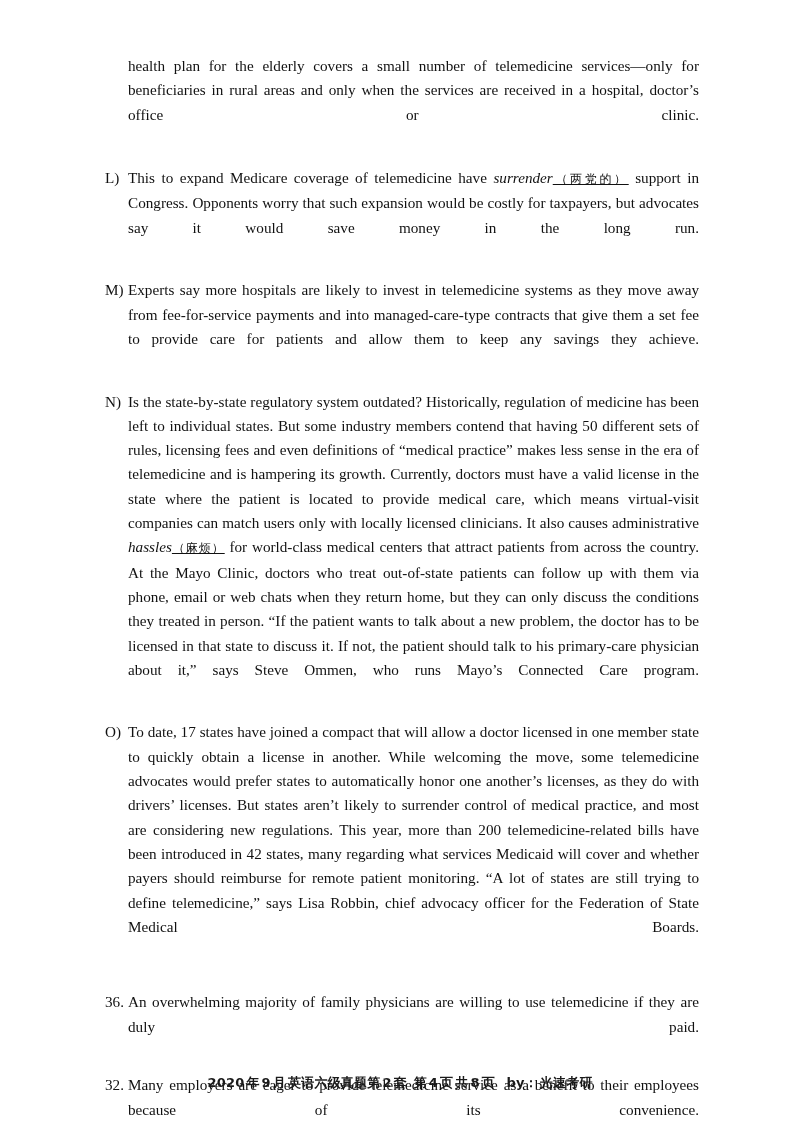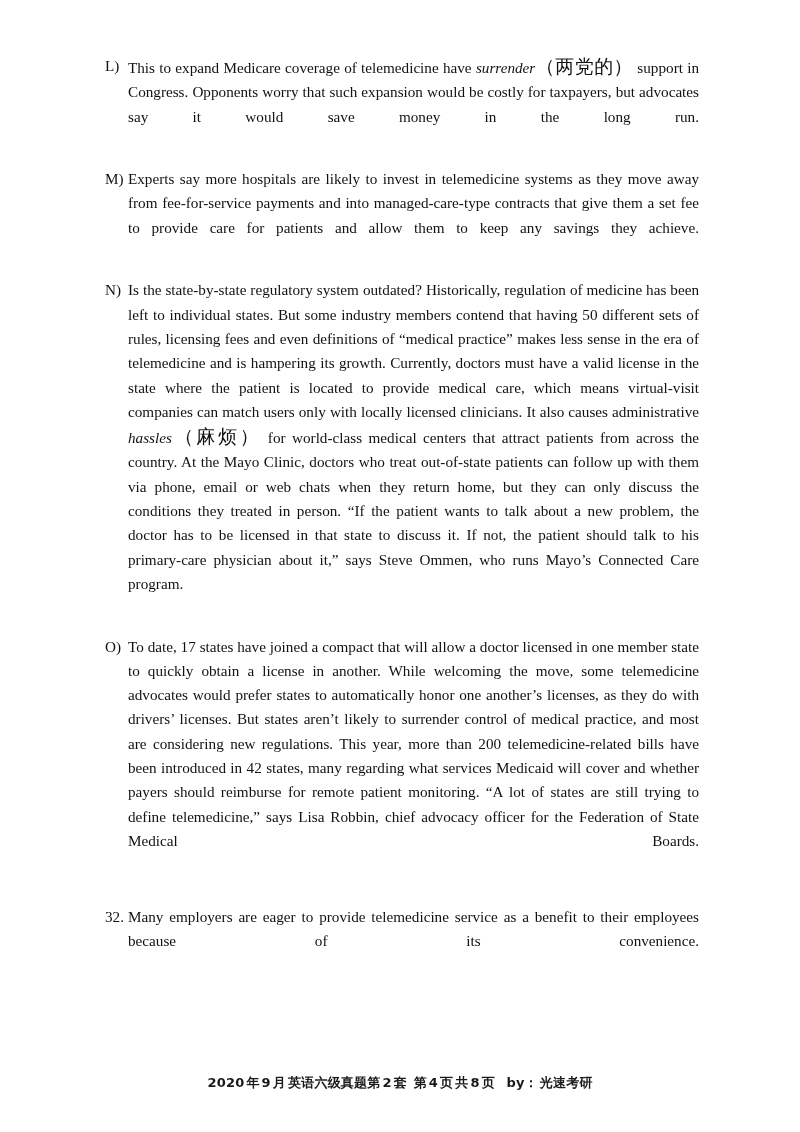--- a/index.html
+++ b/index.html
@@ -64,22 +64,23 @@
   }
   .para .body::after {
     content: "";
     display: inline-block;
     width: 100%;
   }
 
   .it { font-style: italic; }
   .cn {
     font-family: "DejaVu Sans", "Liberation Sans", sans-serif;
-    font-size: 19px;
+    font-size: 12px;
     font-style: normal;
+    text-decoration: underline;
   }
 
   
   .qlist {
     margin-top: 27px;
   }
   .qitem {
     position: relative;
     padding-left: 23px;
     margin: 0 0 10px 0;
@@ -119,20 +120,24 @@
   }
   .footer .seg { margin: 0 1px; }
 </style>
 </head>
 <body>
 
 <div class="page">
 
   <div class="content">
 
+    <div class="para first">
+      <span class="marker"></span>
+      <span class="body"><span>health plan for the elderly covers a small number of telemedicine services—only for beneficiaries in rural areas and only when the services are received in a hospital, doctor’s office or clinic.</span></span>
+    </div>
 
     <div class="para">
       <span class="marker">L)</span>
       <span class="body"><span>This to expand Medicare coverage of telemedicine have </span><span class="it">surrender</span><span class="cn">（两党的）</span><span> support in Congress. Opponents worry that such expansion would be costly for taxpayers, but advocates say it would save money in the long run.</span></span>
     </div>
 
     <div class="para">
       <span class="marker">M)</span>
       <span class="body"><span>Experts say more hospitals are likely to invest in telemedicine systems as they move away from fee-for-service payments and into managed-care-type contracts that give them a set fee to provide care for patients and allow them to keep any savings they achieve.</span></span>
     </div>
@@ -142,20 +147,24 @@
       <span class="body"><span>Is the state-by-state regulatory system outdated? Historically, regulation of medicine has been left to individual states. But some industry members contend that having 50 different sets of rules, licensing fees and even definitions of “medical practice” makes less sense in the era of telemedicine and is hampering its growth. Currently, doctors must have a valid license in the state where the patient is located to provide medical care, which means virtual-visit companies can match users only with locally licensed clinicians. It also causes administrative </span><span class="it">hassles</span><span class="cn">（麻烦）</span><span> for world-class medical centers that attract patients from across the country. At the Mayo Clinic, doctors who treat out-of-state patients can follow up with them via phone, email or web chats when they return home, but they can only discuss the conditions they treated in person. “If the patient wants to talk about a new problem, the doctor has to be licensed in that state to discuss it. If not, the patient should talk to his primary-care physician about it,” says Steve Ommen, who runs Mayo’s Connected Care program.</span></span>
     </div>
 
     <div class="para">
       <span class="marker">O)</span>
       <span class="body"><span>To date, 17 states have joined a compact that will allow a doctor licensed in one member state to quickly obtain a license in another. While welcoming the move, some telemedicine advocates would prefer states to automatically honor one another’s licenses, as they do with drivers’ licenses. But states aren’t likely to surrender control of medical practice, and most are considering new regulations. This year, more than 200 telemedicine-related bills have been introduced in 42 states, many regarding what services Medicaid will cover and whether payers should reimburse for remote patient monitoring. “A lot of states are still trying to define telemedicine,” says Lisa Robbin, chief advocacy officer for the Federation of State Medical Boards.</span></span>
     </div>
 
     <div class="qlist">
 
+      <div class="qitem">
+        <span class="marker">36.</span>
+        <span class="body">An overwhelming majority of family physicians are willing to use telemedicine if they are duly paid.</span>
+      </div>
 
       <div class="qitem">
         <span class="marker">32.</span>
         <span class="body">Many employers are eager to provide telemedicine service as a benefit to their employees because of its convenience.</span>
       </div>
 
     </div>
 
   </div>
 

